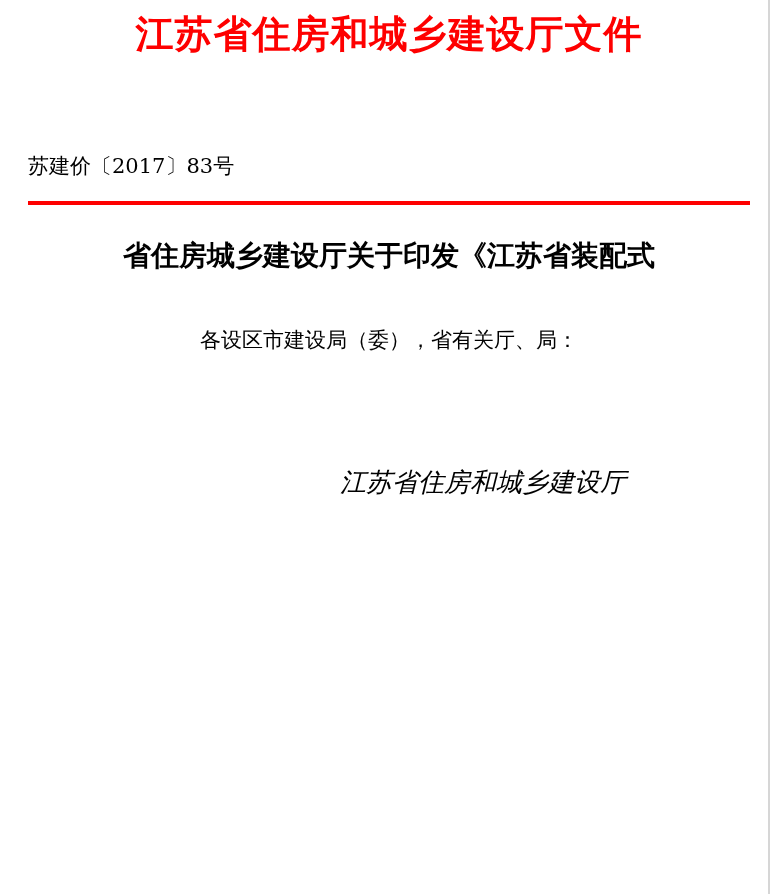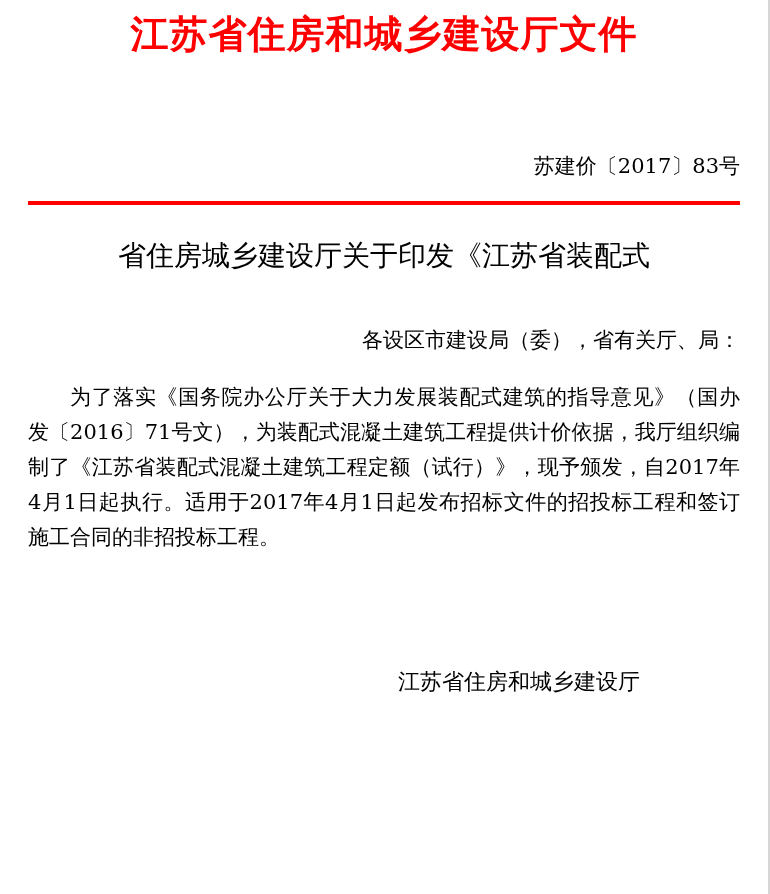--- a/index.html
+++ b/index.html
@@ -7,93 +7,93 @@
   body {
     font-family: "DejaVu Serif", "DejaVu Sans", serif;
     color: #000000;
   }
   .page {
     position: relative;
     width: 770px;
     height: 894px;
     background: #ffffff;
     border-right: 2px solid #d6d6d6;
-    padding: 12px 28px 0 28px;
+    padding: 12px 18px 0 28px;
     overflow: hidden;
   }
   .red-header {
     font-family: "DejaVu Sans", sans-serif;
     font-size: 38px;
     font-weight: bold;
     line-height: 44px;
     color: #fe0000;
     text-align: center;
     letter-spacing: 1px;
   }
   .doc-number {
     margin-top: 96px;
     font-size: 21px;
     line-height: 28px;
-    text-align: right;
+    text-align: left;
   }
   .red-line {
     margin-top: 21px;
     height: 4px;
     width: 100%;
     background: #fe0000;
   }
   .doc-title {
     margin-top: 26px;
     font-size: 28px;
-    font-weight: normal;
+    font-weight: bold;
     line-height: 50px;
     text-align: center;
   }
   .salutation {
     margin-top: 44px;
     font-size: 21px;
     line-height: 30px;
-    text-align: right;
+    text-align: center;
   }
   .body-para {
     margin-top: 25px;
     font-size: 21px;
     line-height: 35px;
     text-indent: 42px;
     text-align: justify;
   }
   .body-para.second {
     margin-top: 23px;
   }
   .signature {
     margin-top: 107px;
     margin-left: 312px;
     width: 300px;
-    text-align: right;
-    font-size: 22px;
+    text-align: left;
+    font-size: 26px;
     line-height: 40px;
+    font-style: italic;
   }
 </style>
 </head>
 <body>
 
 <div class="page">
 
   <h1 class="red-header">江苏省住房和城乡建设厅文件</h1>
 
   <div class="doc-number">苏建价〔2017〕83号</div>
 
   <div class="red-line"></div>
 
   <div class="doc-title">
     <div>省住房城乡建设厅关于印发《江苏省装配式</div>
   </div>
 
   <div class="salutation">各设区市建设局（委），省有关厅、局：</div>
 
-  <p class="body-para">为了落实《国务院办公厅关于大力发展装配式建筑的指导意见》（国办发〔2016〕71号文），为装配式混凝土建筑工程提供计价依据，我厅组织编制了《江苏省装配式混凝土建筑工程定额（试行）》，现予颁发，自2017年4月1日起执行。适用于2017年4月1日起发布招标文件的招投标工程和签订施工合同的非招投标工程。</p>
 
 
   <div class="signature">
     <div>江苏省住房和城乡建设厅</div>
   </div>
 
 </div>
 
 </body></html>

